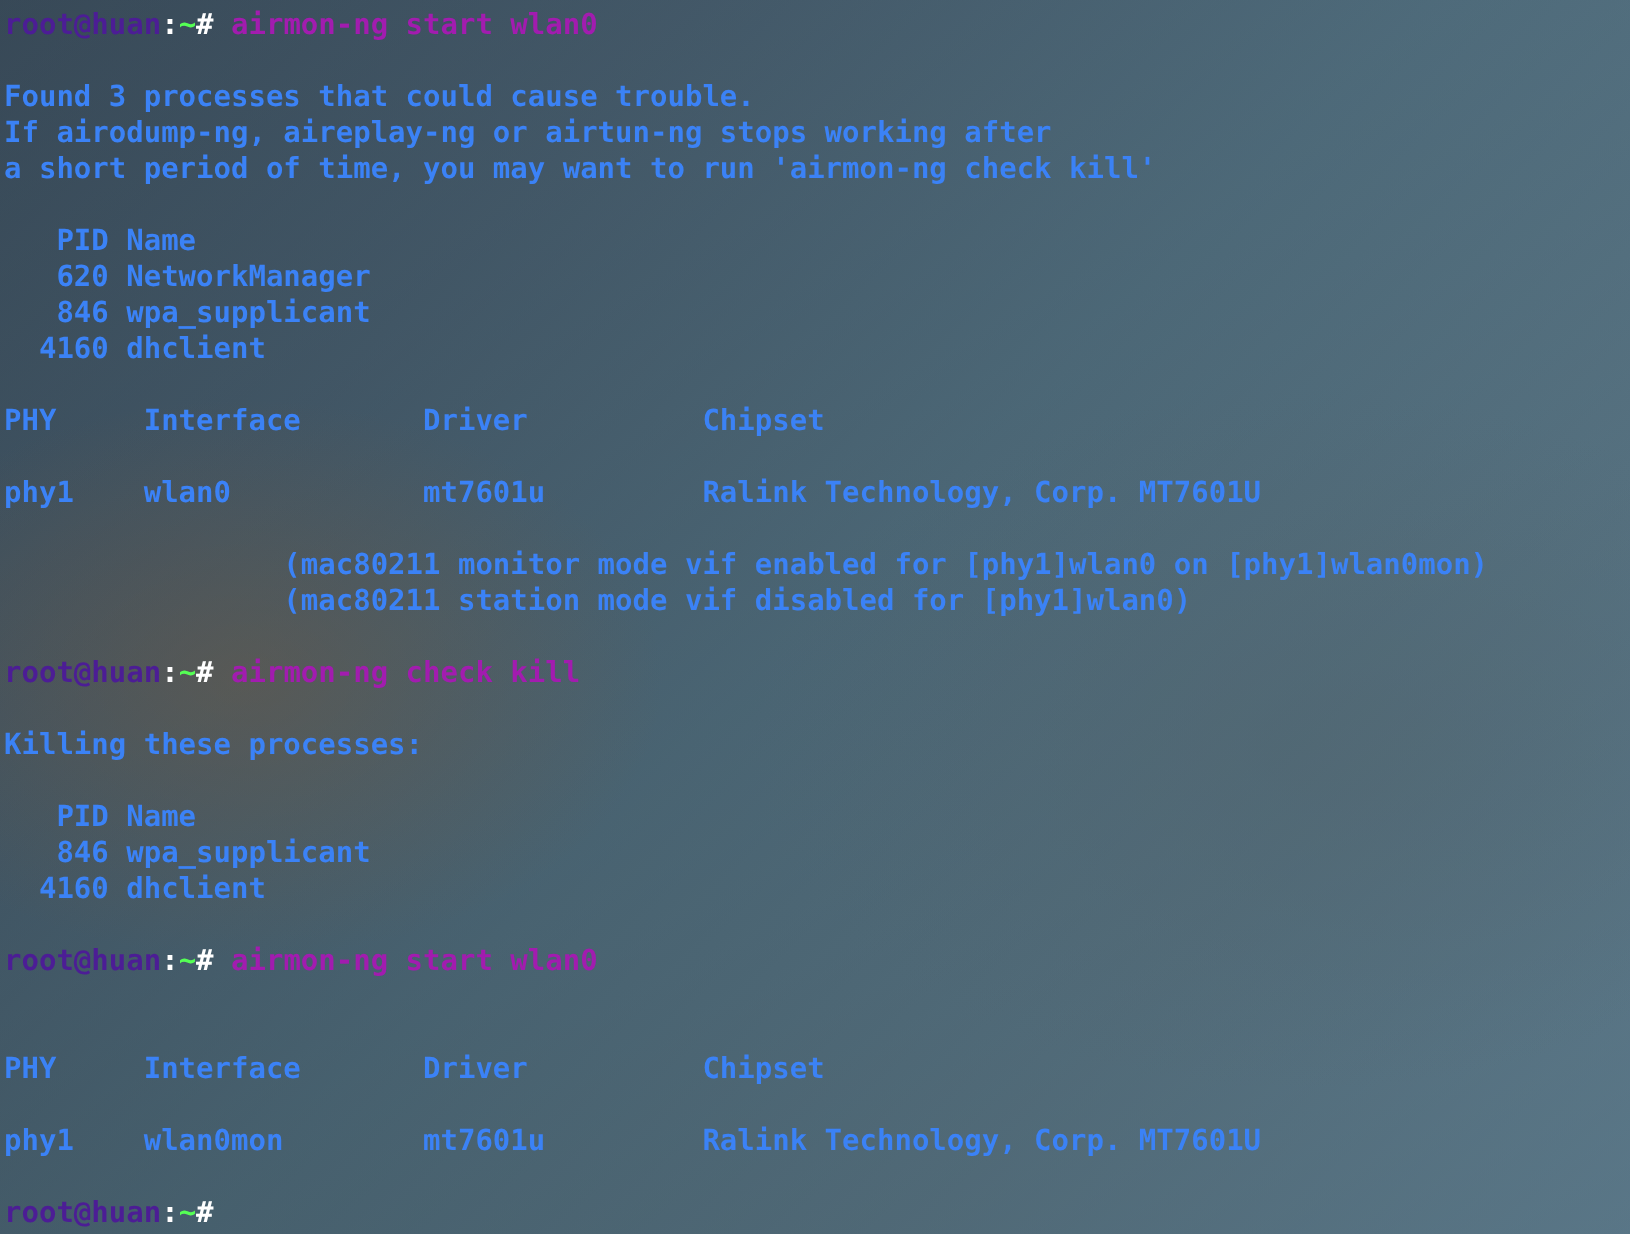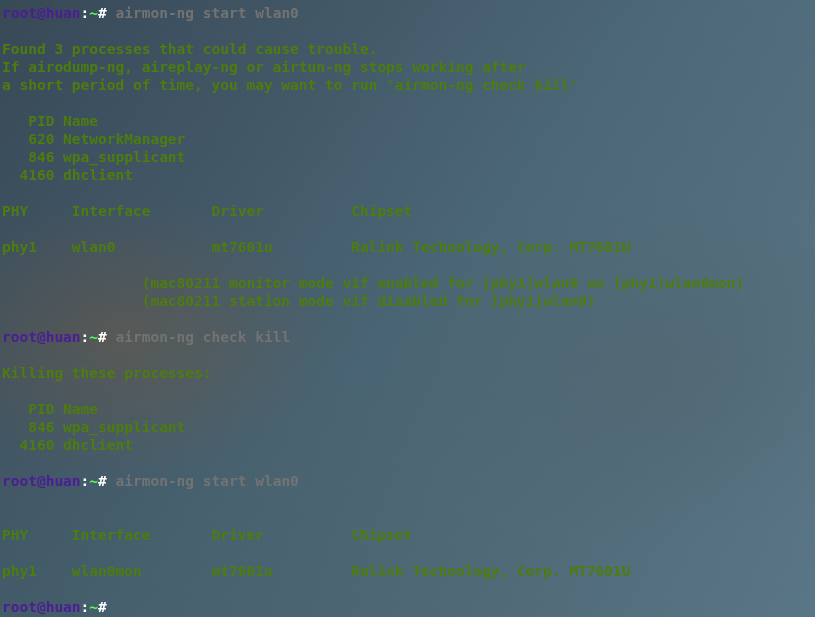--- a/index.html
+++ b/index.html
@@ -29,21 +29,21 @@
   .terminal {
     position: relative;
     padding: 4px 2px;
     white-space: pre;
     font-weight: bold;
   }
   .user { color: #4c1d95; }
   .colon { color: #ffffff; }
   .tilde { color: #55ff55; }
   .hash  { color: #ffffff; }
-  .cmd   { color: #737373; text-align: center; }
-  .out   { color: #4d7c0f; }
+  .cmd   { color: #a21caf; text-align: center; }
+  .out   { color: #3b82f6; }
 </style>
 </head>
 <body>
 
 <div class="bg-overlay"></div>
 
 <div class="terminal"><div><span class="user">root@huan</span><span class="colon">:</span><span class="tilde">~</span><span class="hash">#</span><span class="cmd"> airmon-ng start wlan0</span></div><div class="out">&nbsp;</div><div class="out">Found 3 processes that could cause trouble.</div><div class="out">If airodump-ng, aireplay-ng or airtun-ng stops working after</div><div class="out">a short period of time, you may want to run 'airmon-ng check kill'</div><div class="out">&nbsp;</div><div class="out">   PID Name</div><div class="out">   620 NetworkManager</div><div class="out">   846 wpa_supplicant</div><div class="out">  4160 dhclient</div><div class="out">&nbsp;</div><div class="out">PHY     Interface       Driver          Chipset</div><div class="out">&nbsp;</div><div class="out">phy1    wlan0           mt7601u         Ralink Technology, Corp. MT7601U</div><div class="out">&nbsp;</div><div class="out">                (mac80211 monitor mode vif enabled for [phy1]wlan0 on [phy1]wlan0mon)</div><div class="out">                (mac80211 station mode vif disabled for [phy1]wlan0)</div><div class="out">&nbsp;</div><div><span class="user">root@huan</span><span class="colon">:</span><span class="tilde">~</span><span class="hash">#</span><span class="cmd"> airmon-ng check kill</span></div><div class="out">&nbsp;</div><div class="out">Killing these processes:</div><div class="out">&nbsp;</div><div class="out">   PID Name</div><div class="out">   846 wpa_supplicant</div><div class="out">  4160 dhclient</div><div class="out">&nbsp;</div><div><span class="user">root@huan</span><span class="colon">:</span><span class="tilde">~</span><span class="hash">#</span><span class="cmd"> airmon-ng start wlan0</span></div><div class="out">&nbsp;</div><div class="out">&nbsp;</div><div class="out">PHY     Interface       Driver          Chipset</div><div class="out">&nbsp;</div><div class="out">phy1    wlan0mon        mt7601u         Ralink Technology, Corp. MT7601U</div><div class="out">&nbsp;</div><div><span class="user">root@huan</span><span class="colon">:</span><span class="tilde">~</span><span class="hash">#</span><span class="cmd"> </span></div></div>
 
 </body></html>

